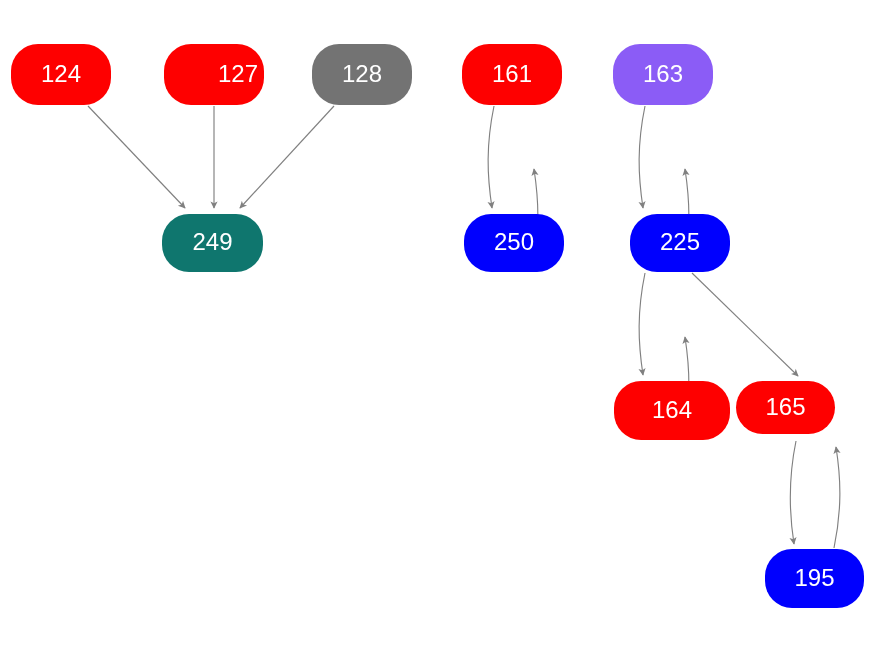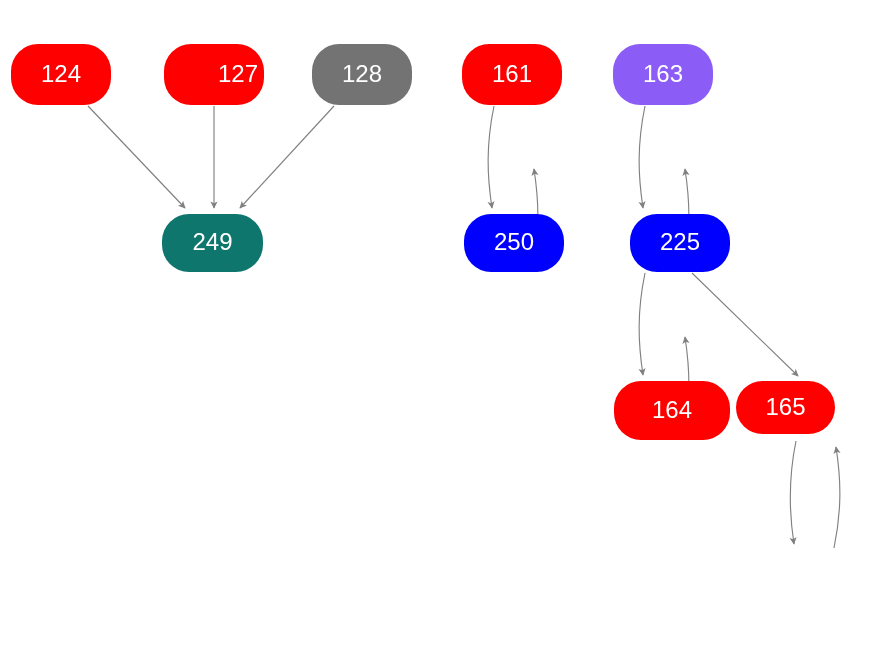--- a/index.html
+++ b/index.html
@@ -110,14 +110,17 @@
   </div>
 
   <div class="node" style="left:614px; top:381px; width:116px; height:59px; background:#fe0000;">
     <span class="node-label">164</span>
   </div>
 
   <div class="node" style="left:736px; top:381px; width:99px; height:53px; background:#fe0000;">
     <span class="node-label">165</span>
   </div>
 
+  <div class="node" style="left:765px; top:549px; width:99px; height:59px; background:#0000fe;">
+    <span class="node-label">195</span>
+  </div>
 
 </div>
 
 </body></html>

